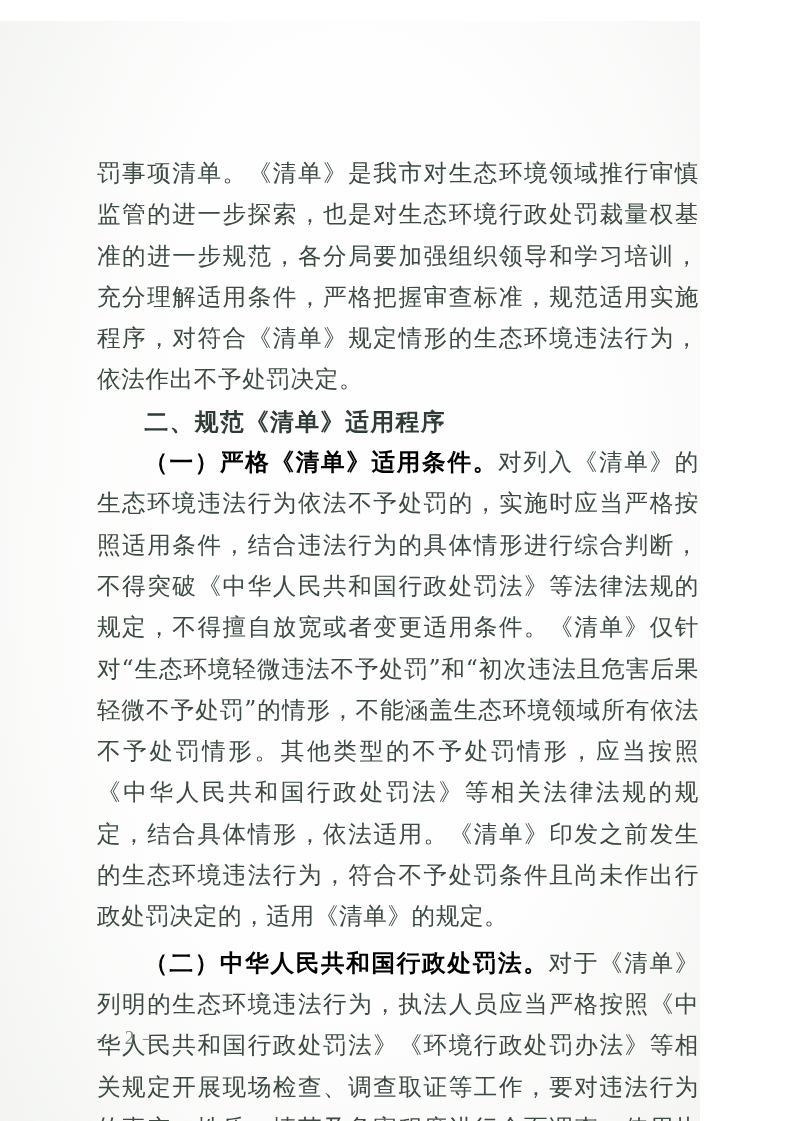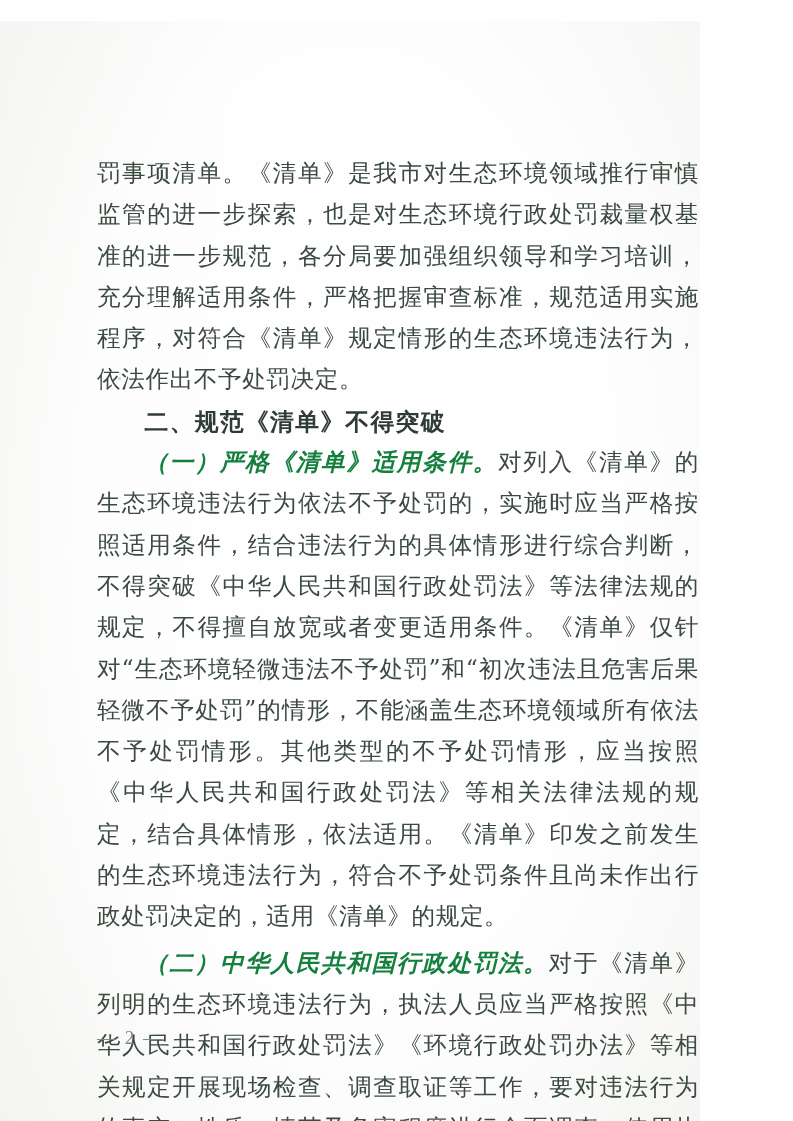--- a/index.html
+++ b/index.html
@@ -48,22 +48,21 @@
     
     font-family: "DejaVu Serif", "Liberation Serif", serif;
   }
 
   .para.indent {
     text-indent: 2em;
   }
 
   .lead {
     font-weight: 700;
-    color: #15803d;
-    font-style: italic;
+    color: #000000;
   }
 
   .heading2 {
     margin: 0;
     text-indent: 2em;
     font-size: 23.8px;
     line-height: 41.3px;
     font-weight: 700;
     letter-spacing: 1.3px;
     color: #2f3b35;
@@ -102,21 +101,21 @@
   <div class="speck" style="left:332px; top:356px; width:2px; height:2px; background:rgba(180,185,178,0.5);"></div>
   <div class="speck" style="left:246px; top:232px; width:2px; height:2px; background:rgba(198,160,160,0.45);"></div>
   <div class="speck" style="left:560px; top:233px; width:3px; height:2px; background:rgba(200,165,165,0.4);"></div>
   <div class="speck" style="left:430px; top:1012px; width:3px; height:3px; background:rgba(205,208,203,0.6);"></div>
   <div class="speck" style="left:150px; top:770px; width:2px; height:2px; background:rgba(195,198,193,0.5);"></div>
 
   <div id="content">
 
     <p class="para">罚事项清单。《清单》是我市对生态环境领域推行审慎监管的进一步探索，也是对生态环境行政处罚裁量权基准的进一步规范，各分局要加强组织领导和学习培训，充分理解适用条件，严格把握审查标准，规范适用实施程序，对符合《清单》规定情形的生态环境违法行为，依法作出不予处罚决定。</p>
 
-    <h2 class="heading2">二、规范《清单》不得突破</h2>
+    <h2 class="heading2">二、规范《清单》适用程序</h2>
 
     <p class="para indent"><span class="lead">（一）严格《清单》适用条件。</span><span>对列入《清单》的生态环境违法行为依法不予处罚的，实施时应当严格按照适用条件，结合违法行为的具体情形进行综合判断，不得突破《中华人民共和国行政处罚法》等法律法规的规定，不得擅自放宽或者变更适用条件。《清单》仅针对“生态环境轻微违法不予处罚”和“初次违法且危害后果轻微不予处罚”的情形，不能涵盖生态环境领域所有依法不予处罚情形。其他类型的不予处罚情形，应当按照《中华人民共和国行政处罚法》等相关法律法规的规定，结合具体情形，依法适用。《清单》印发之前发生的生态环境违法行为，符合不予处罚条件且尚未作出行政处罚决定的，适用《清单》的规定。</span></p>
 
     <div class="spacer-sm"></div>
 
     <p class="para indent"><span class="lead">（二）中华人民共和国行政处罚法。</span><span>对于《清单》列明的生态环境违法行为，执法人员应当严格按照《中华人民共和国行政处罚法》《环境行政处罚办法》等相关规定开展现场检查、调查取证等工作，要对违法行为的事实、性质、情节及危害程度进行全面调查，使用执法文书记录行政执法行为的各个环节和各项活</span></p>
 
   </div>
 
   <div id="page-number">— 2 —</div>

